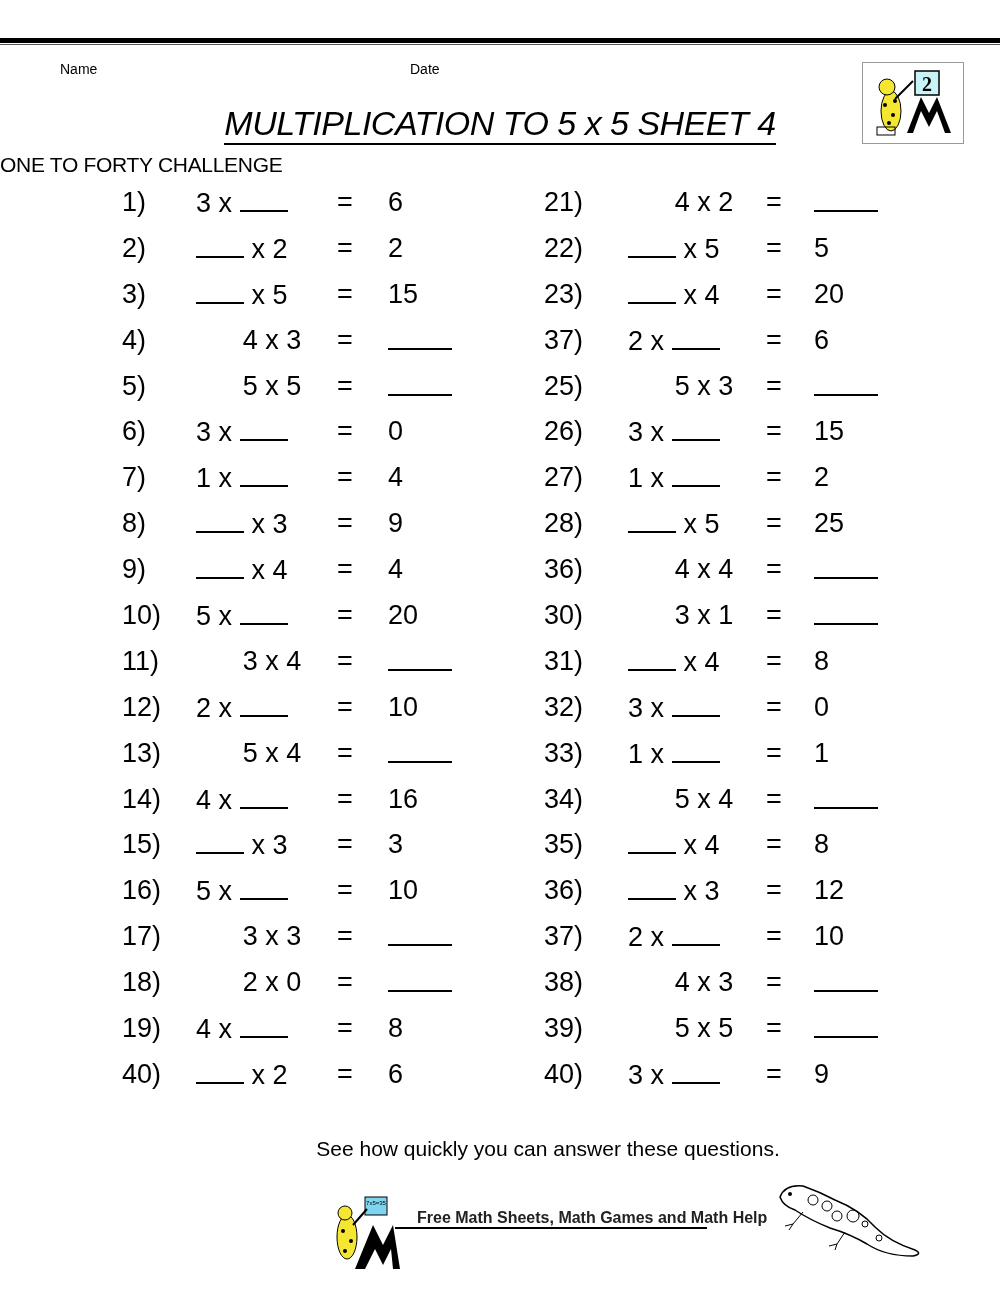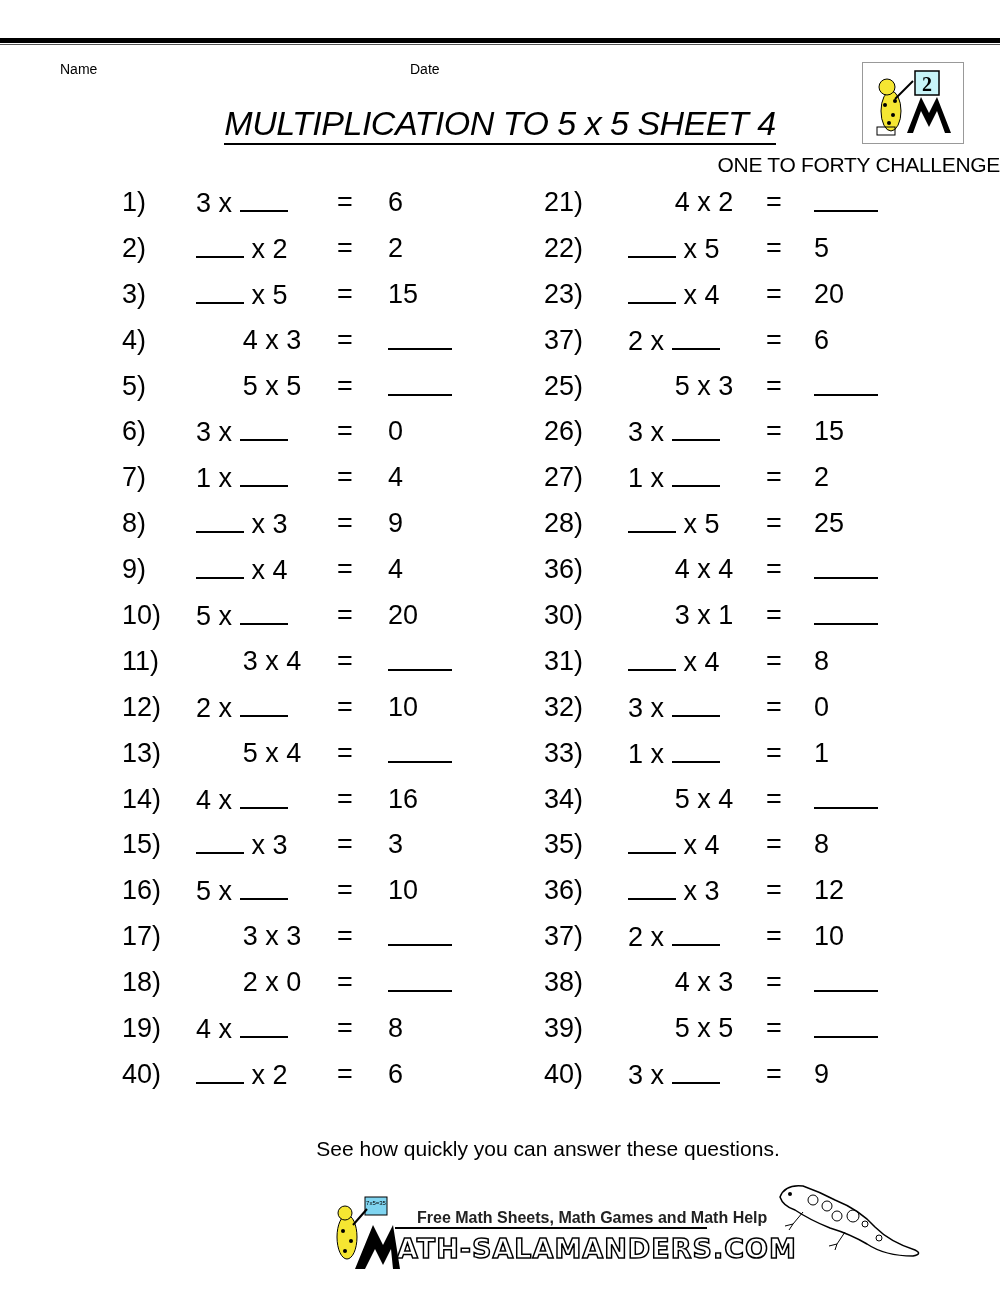--- a/index.html
+++ b/index.html
@@ -8,21 +8,21 @@
   .top-rule { position: absolute; left: 0; top: 38px; width: 1000px; height: 5px; background: #000; }
   .top-rule2 { position: absolute; left: 0; top: 44px; width: 1000px; height: 1px; background: #555; }
   .label { position: absolute; top: 61px; font-size: 14px; }
   .label.name { left: 60px; }
   .label.date { left: 410px; }
   .logo-box { position: absolute; left: 862px; top: 62px; width: 100px; height: 80px;
               border: 1px solid #999; background: #fff; }
   .title { position: absolute; left: 0; top: 104px; width: 1000px; text-align: center;
            font-size: 34px; letter-spacing: -0.5px; }
   .title span { border-bottom: 2px solid #000; padding-bottom: 1px; font-style: italic; }
-  .subtitle { position: absolute; left: 0; top: 153px; width: 1000px; text-align: right;
+  .subtitle { position: absolute; left: 0; top: 153px; width: 1000px; text-align: left;
               font-size: 21px; letter-spacing: -0.3px; }
   .col { position: absolute; top: 180px; }
   .col.left { left: 122px; }
   .col.right { left: 544px; }
   .row { position: relative; height: 45.9px; font-size: 27px; line-height: 45.9px; }
   .num { position: absolute; left: 0; top: 0; }
   .expr { position: absolute; top: 0; width: 120px; white-space: nowrap; }
   .col.left .expr { left: 74px; }
   .col.right .expr { left: 84px; }
   .expr.centered { text-align: center; padding-left: 16px; }
@@ -325,21 +325,20 @@
     <ellipse cx="22" cy="42" rx="10" ry="22" fill="#f5e632" stroke="#000"></ellipse>
     <circle cx="20" cy="18" r="7" fill="#f5e632" stroke="#000"></circle>
     <circle cx="18" cy="36" r="2" fill="#000"></circle>
       <circle cx="26" cy="46" r="2" fill="#000"></circle>
     <circle cx="20" cy="56" r="2" fill="#000"></circle>
     <line x1="28" y1="30" x2="42" y2="14" stroke="#000" stroke-width="2"></line>
     <path d="M30 74 L48 30 L58 50 L68 30 L75 74 L68 74 L66 54 L58 70 L50 54 L40 74 Z" fill="#000"></path>
   </svg>
   <div class="brand-tag">Free Math Sheets, Math Games and Math Help</div>
   <div class="brand-rule"></div>
-  <div class="brand-name">ATH-SALAMANDERS.COM</div>
 </div>
 
 <div class="salamander">
   <svg width="150" height="95" viewBox="0 0 150 95">
     <path d="M5 25 Q10 12 28 14 Q45 20 60 28 Q85 38 100 55 Q115 70 140 78 Q148 82 138 84 Q110 84 92 72 Q75 62 55 56 Q35 48 20 38 Q8 34 5 25 Z" fill="#fff" stroke="#000" stroke-width="1.5"></path>
     <circle cx="15" cy="22" r="2" fill="#000"></circle>
     <circle cx="38" cy="28" r="5" fill="none" stroke="#000"></circle>
     <circle cx="52" cy="34" r="5" fill="none" stroke="#000"></circle>
     <circle cx="62" cy="44" r="5" fill="none" stroke="#000"></circle>
     <circle cx="78" cy="44" r="6" fill="none" stroke="#000"></circle>

